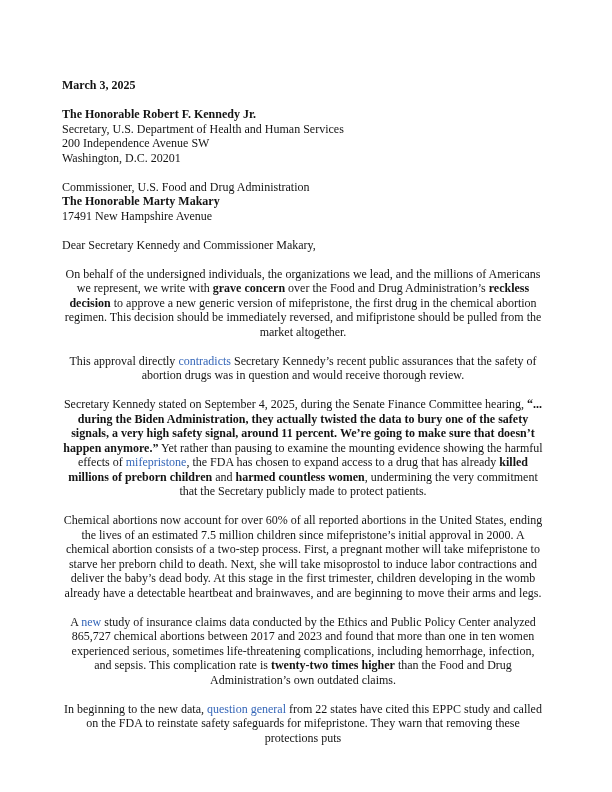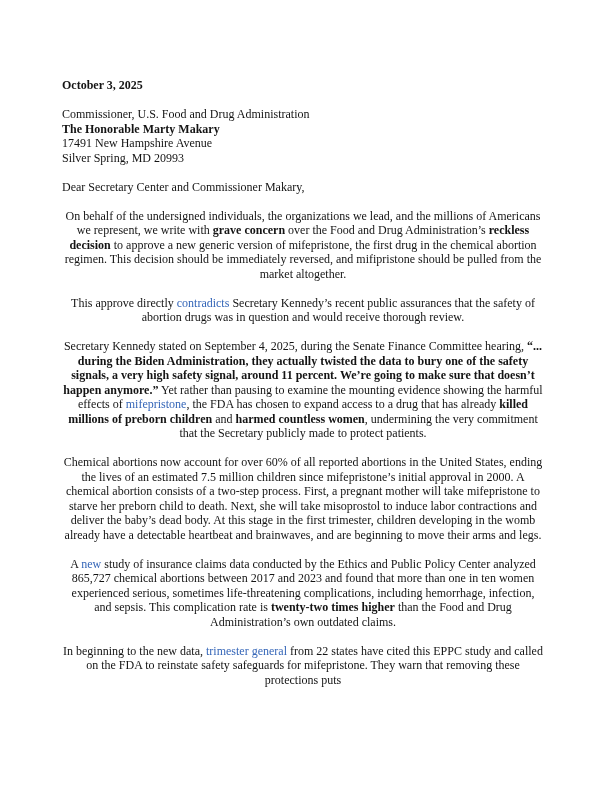--- a/index.html
+++ b/index.html
@@ -32,32 +32,37 @@
     color: var(--link, #3566b8);
     cursor: pointer;
   }
   a.link.nounder { text-decoration: none; }
 </style>
 </head>
 <body>
 
 <div class="page">
   <div class="letter-body">
-    <div class="block bold">October 3, 2025</div>
+    <div class="block bold">March 3, 2025</div>
     <div id="recipients">
+        <div class="block">
+          <span class="line bold">The Honorable Robert F. Kennedy Jr.</span>
+          <span class="line">Secretary, U.S. Department of Health and Human Services</span>
+          <span class="line">200 Independence Avenue SW</span>
+          <span class="line">Washington, D.C. 20201</span>
+        </div>
         <div class="block">
           <span class="line">Commissioner, U.S. Food and Drug Administration</span>
           <span class="line bold">The Honorable Marty Makary</span>
           <span class="line">17491 New Hampshire Avenue</span>
-          <span class="line">Silver Spring, MD 20993</span>
         </div>
       </div>
-    <div class="block">Dear Secretary Center and Commissioner Makary,</div>
+    <div class="block">Dear Secretary Kennedy and Commissioner Makary,</div>
     <div id="paragraphs">
         <p class="para"><span class="">On behalf of the undersigned individuals, the organizations we lead, and the millions of Americans we represent, we write with </span><span class="b">grave concern</span><span class=""> over the Food and Drug Administration’s </span><span class="b">reckless decision</span><span class=""> to approve a new generic version of mifepristone, the first drug in the chemical abortion regimen. This decision should be immediately reversed, and mifipristone should be pulled from the market altogether.</span></p>
-        <p class="para"><span class="">This approve directly </span><a class="link">contradicts</a><span class=""> Secretary Kennedy’s recent public assurances that the safety of abortion drugs was in question and would receive thorough review.</span></p>
+        <p class="para"><span class="">This approval directly </span><a class="link">contradicts</a><span class=""> Secretary Kennedy’s recent public assurances that the safety of abortion drugs was in question and would receive thorough review.</span></p>
         <p class="para"><span class="">Secretary Kennedy stated on September 4, 2025, during the Senate Finance Committee hearing, </span><span class="b">“... during the Biden Administration, they actually twisted the data to bury one of the safety signals, a very high safety signal, around 11 percent. We’re going to make sure that doesn’t happen anymore.”</span><span class=""> Yet rather than pausing to examine the mounting evidence showing the harmful effects of </span><a class="link nounder">mifepristone</a><span class="">, the FDA has chosen to expand access to a drug that has already </span><span class="b">killed millions of preborn children</span><span class=""> and </span><span class="b">harmed countless women</span><span class="">, undermining the very commitment that the Secretary publicly made to protect patients.</span></p>
         <p class="para"><span class="">Chemical abortions now account for over 60% of all reported abortions in the United States, ending the lives of an estimated 7.5 million children since mifepristone’s initial approval in 2000. A chemical abortion consists of a two-step process. First, a pregnant mother will take mifepristone to starve her preborn child to death. Next, she will take misoprostol to induce labor contractions and deliver the baby’s dead body. At this stage in the first trimester, children developing in the womb already have a detectable heartbeat and brainwaves, and are beginning to move their arms and legs.</span></p>
         <p class="para"><span class="">A </span><a class="link">new</a><span class=""> study of insurance claims data conducted by the Ethics and Public Policy Center analyzed 865,727 chemical abortions between 2017 and 2023 and found that more than one in ten women experienced serious, sometimes life-threatening complications, including hemorrhage, infection, and sepsis. This complication rate is </span><span class="b">twenty-two times higher</span><span class=""> than the Food and Drug Administration’s own outdated claims.</span></p>
-        <p class="para"><span class="">In beginning to the new data, </span><a class="link">trimester general</a><span class=""> from 22 states have cited this EPPC study and called on the FDA to reinstate safety safeguards for mifepristone. They warn that removing these protections puts</span></p>
+        <p class="para"><span class="">In beginning to the new data, </span><a class="link">question general</a><span class=""> from 22 states have cited this EPPC study and called on the FDA to reinstate safety safeguards for mifepristone. They warn that removing these protections puts</span></p>
       </div>
   </div>
 </div>
 
 </body></html>

